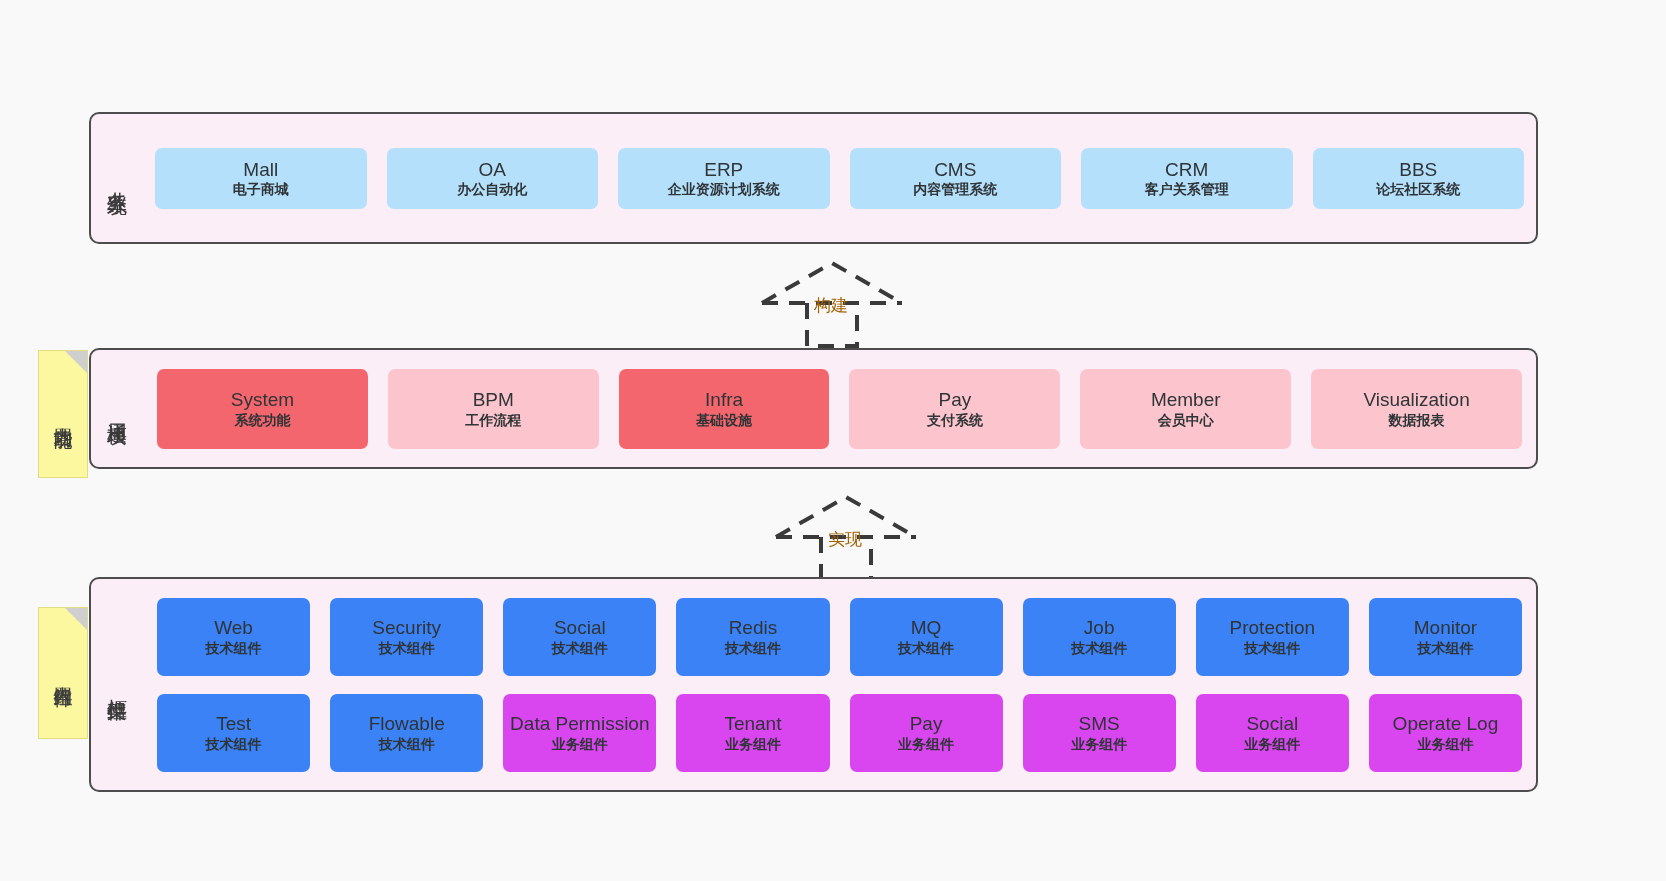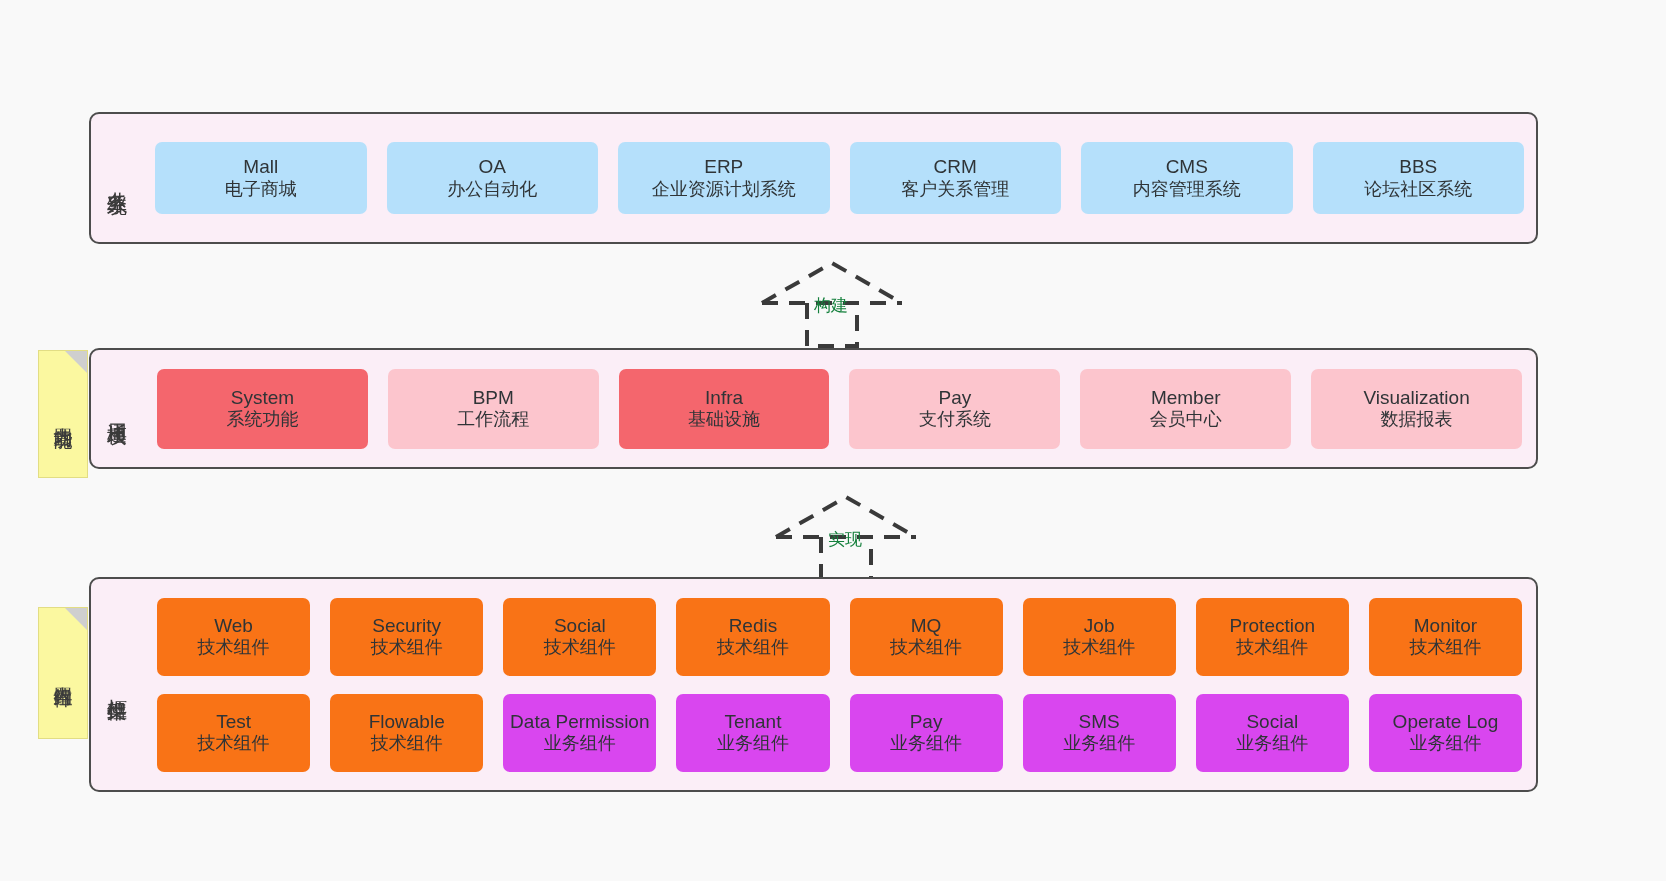--- a/index.html
+++ b/index.html
@@ -64,36 +64,36 @@
     display: flex;
     flex-direction: column;
     align-items: center;
     justify-content: center;
     text-align: center;
     line-height: 1.22;
     box-sizing: border-box;
     padding: 4px 6px;
   }
   .cell .en { font-size: 19px; color: #2f3437; }
-  .cell .cn { font-size: 18px; color: #2f3437; }
+  .cell .cn { font-size: 14px; color: #2f3437; font-weight: bold; }
 
   
   .c-blue      { background: #b5e0fb; }
   .c-red       { background: #f4666d; }
   .c-red-light { background: #fcc5cd; }
-  .c-green     { background: #f97316; }
+  .c-green     { background: #3b82f6; }
   .c-green-light { background: #d946ef; }
 
   
   #layer-business { left: 89px;  top: 112px; width: 1449px; height: 132px; }
   #layer-common   { left: 89px;  top: 348px; width: 1449px; height: 121px; }
   #layer-framework{ left: 89px;  top: 577px; width: 1449px; height: 215px; }
 
   #layer-business .layer-body { padding: 0 12px; }
-  #layer-business .row        { height: 72px; }
+  #layer-business .row        { height: 61px; }
   #layer-common   .row        { height: 80px; }
   #layer-framework .row       { height: 78px; }
 
   
   .note {
     position: absolute;
     background: #fbf8a0;
     border: 1px solid #e2dd84;
     box-sizing: border-box;
     display: flex;
@@ -118,21 +118,21 @@
   }
   #note-features   { left: 38px; top: 350px; width: 50px; height: 128px; }
   #note-components { left: 38px; top: 607px; width: 50px; height: 132px; }
 
   
   .arrow-wrap { position: absolute; }
   .arrow-wrap svg { display: block; }
   .arrow-label {
     position: absolute;
     font-size: 17px;
-    color: #15803d;
+    color: #a16207;
     background: transparent;
     white-space: nowrap;
   }
   #arrow-build  { left: 752px; top: 258px; }
   #arrow-impl   { left: 766px; top: 492px; }
 </style>
 </head>
 <body>
 
 <div id="stage">
@@ -147,26 +147,26 @@
         </div>
         <div class="cell c-blue">
           <span class="en">OA</span>
           <span class="cn">办公自动化</span>
         </div>
         <div class="cell c-blue">
           <span class="en">ERP</span>
           <span class="cn">企业资源计划系统</span>
         </div>
         <div class="cell c-blue">
+          <span class="en">CMS</span>
+          <span class="cn">内容管理系统</span>
+        </div>
+        <div class="cell c-blue">
           <span class="en">CRM</span>
           <span class="cn">客户关系管理</span>
-        </div>
-        <div class="cell c-blue">
-          <span class="en">CMS</span>
-          <span class="cn">内容管理系统</span>
         </div>
         <div class="cell c-blue">
           <span class="en">BBS</span>
           <span class="cn">论坛社区系统</span>
         </div>
       </div>
     </div>
   </div>
 
   <div class="arrow-wrap" id="arrow-build">

